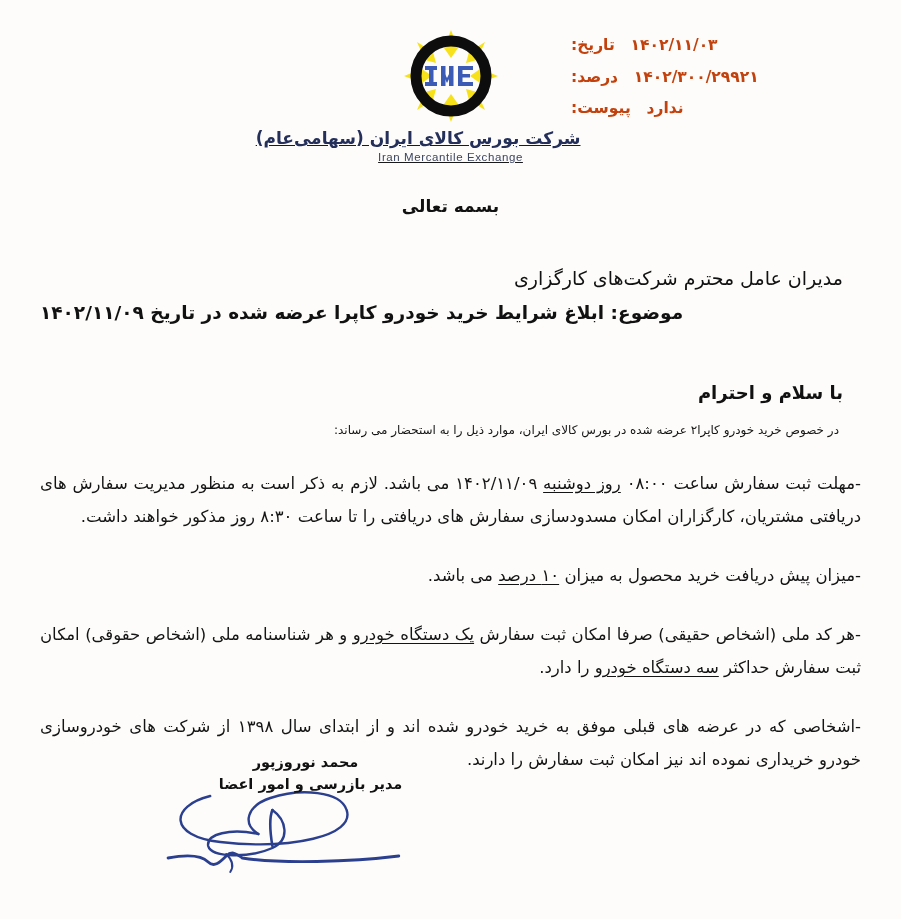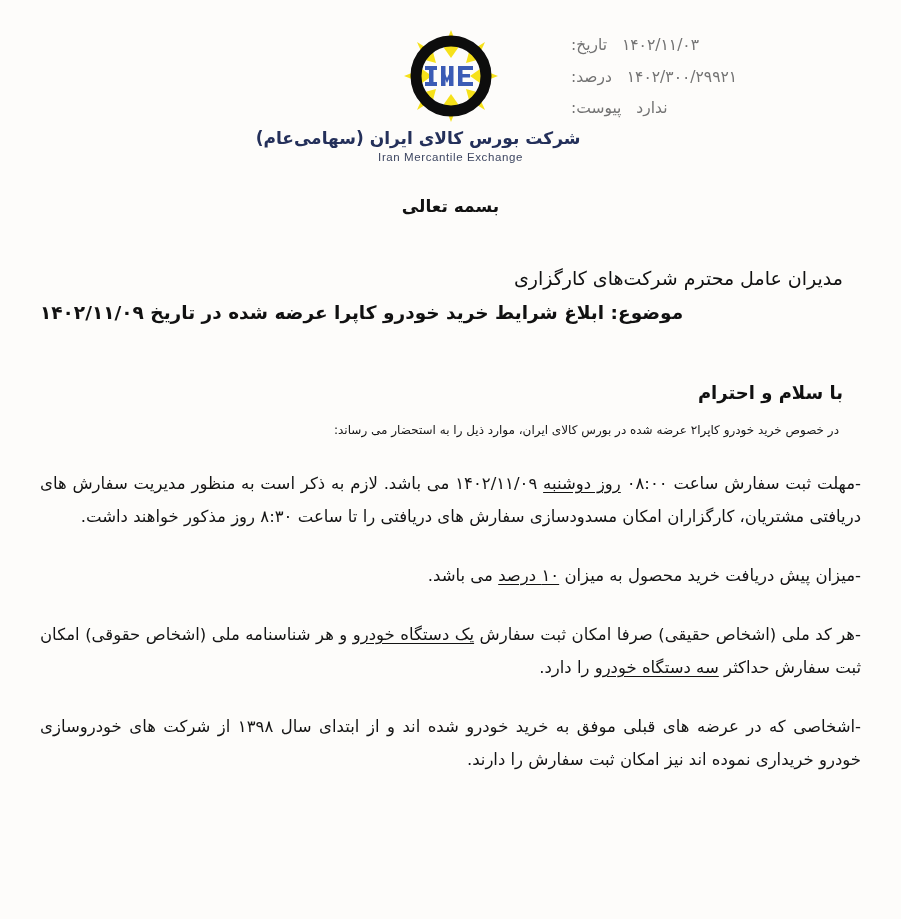--- a/index.html
+++ b/index.html
@@ -34,37 +34,38 @@
     position: absolute;
     top: 38px;
     right: 0;
     width: 330px;
     text-align: left;
     padding-left: 0;
     direction: rtl;
   }
   .meta-row {
     font-size: 15.5px;
-    font-weight: normal;
-    color: #737373;
+    font-weight: bold;
+    color: #c2410c;
     line-height: 1.0;
     margin-bottom: 16px;
     white-space: nowrap;
     letter-spacing: 0.2px;
   }
 
   
   .logo-wrap {
     position: absolute;
     top: 28px;
     left: 0;
     right: 0;
     margin: 0 auto;
     width: 260px;
     text-align: center;
+    text-decoration: underline;
   }
   .logo-mark {
     position: relative;
     width: 106px;
     height: 96px;
     margin: 0 auto 4px;
   }
   .logo-mark svg { display: block; }
 
   .logo-fa {
@@ -265,14 +266,29 @@
     <div class="intro">در خصوص خرید خودرو کاپرا۲ عرضه شده در بورس کالای ایران، موارد ذیل را به استحضار می رساند:</div>
 
     <div id="clauses-container">
         <div class="clause"><span>-مهلت ثبت سفارش ساعت ۰۸:۰۰ </span><u class="ul">روز دوشنبه</u><span> ۱۴۰۲/۱۱/۰۹ می باشد. لازم به ذکر است به منظور مدیریت سفارش های دریافتی مشتریان، کارگزاران امکان مسدودسازی سفارش های دریافتی را تا ساعت ۸:۳۰ روز مذکور خواهند داشت.</span></div>
         <div class="clause"><span>-میزان پیش دریافت خرید محصول به میزان </span><u class="ul">۱۰ درصد</u><span> می باشد.</span></div>
         <div class="clause"><span>-هر کد ملی (اشخاص حقیقی) صرفا امکان ثبت سفارش </span><u class="ul">یک دستگاه خودرو</u><span> و هر شناسنامه ملی (اشخاص حقوقی) امکان ثبت سفارش حداکثر </span><u class="ul">سه دستگاه خودرو</u><span> را دارد.</span></div>
         <div class="clause"><span>-اشخاصی که در عرضه های قبلی موفق به خرید خودرو شده اند و از ابتدای سال ۱۳۹۸ از شرکت های خودروسازی خودرو خریداری نموده اند نیز امکان ثبت سفارش را دارند.</span></div>
       </div>
   </div>
 
+  <div class="sign-area">
+    <div class="sign-names">
+      <div class="sign-name">محمد نوروزپور</div>
+      <div class="sign-title">مدیر بازرسی و امور اعضا</div>
+    </div>
+    <svg class="sign-ink" viewBox="0 0 320 130" preserveAspectRatio="none">
+      <g fill="none" stroke="#2b3f8f" stroke-linecap="round" stroke-linejoin="round">
+        <path d="M60,38 C20,48 18,78 70,84 C140,92 205,78 196,52 C190,33 150,30 120,40 C96,48 92,66 108,76" stroke-width="2.4"></path>
+        <path d="M108,76 C80,70 56,76 58,88 C61,100 100,100 122,90 C140,82 136,62 122,52" stroke-width="2.4"></path>
+        <path d="M122,52 C118,62 120,76 122,88" stroke-width="2.6"></path>
+        <path d="M18,100 C40,96 52,98 58,104 C64,110 70,104 76,98 C82,92 86,96 92,100 C130,106 200,104 248,98" stroke-width="2.8"></path>
+        <path d="M76,96 C82,102 84,108 80,114" stroke-width="2"></path>
+      </g>
+    </svg>
+  </div>
 
 </div>
 
 </body></html>

